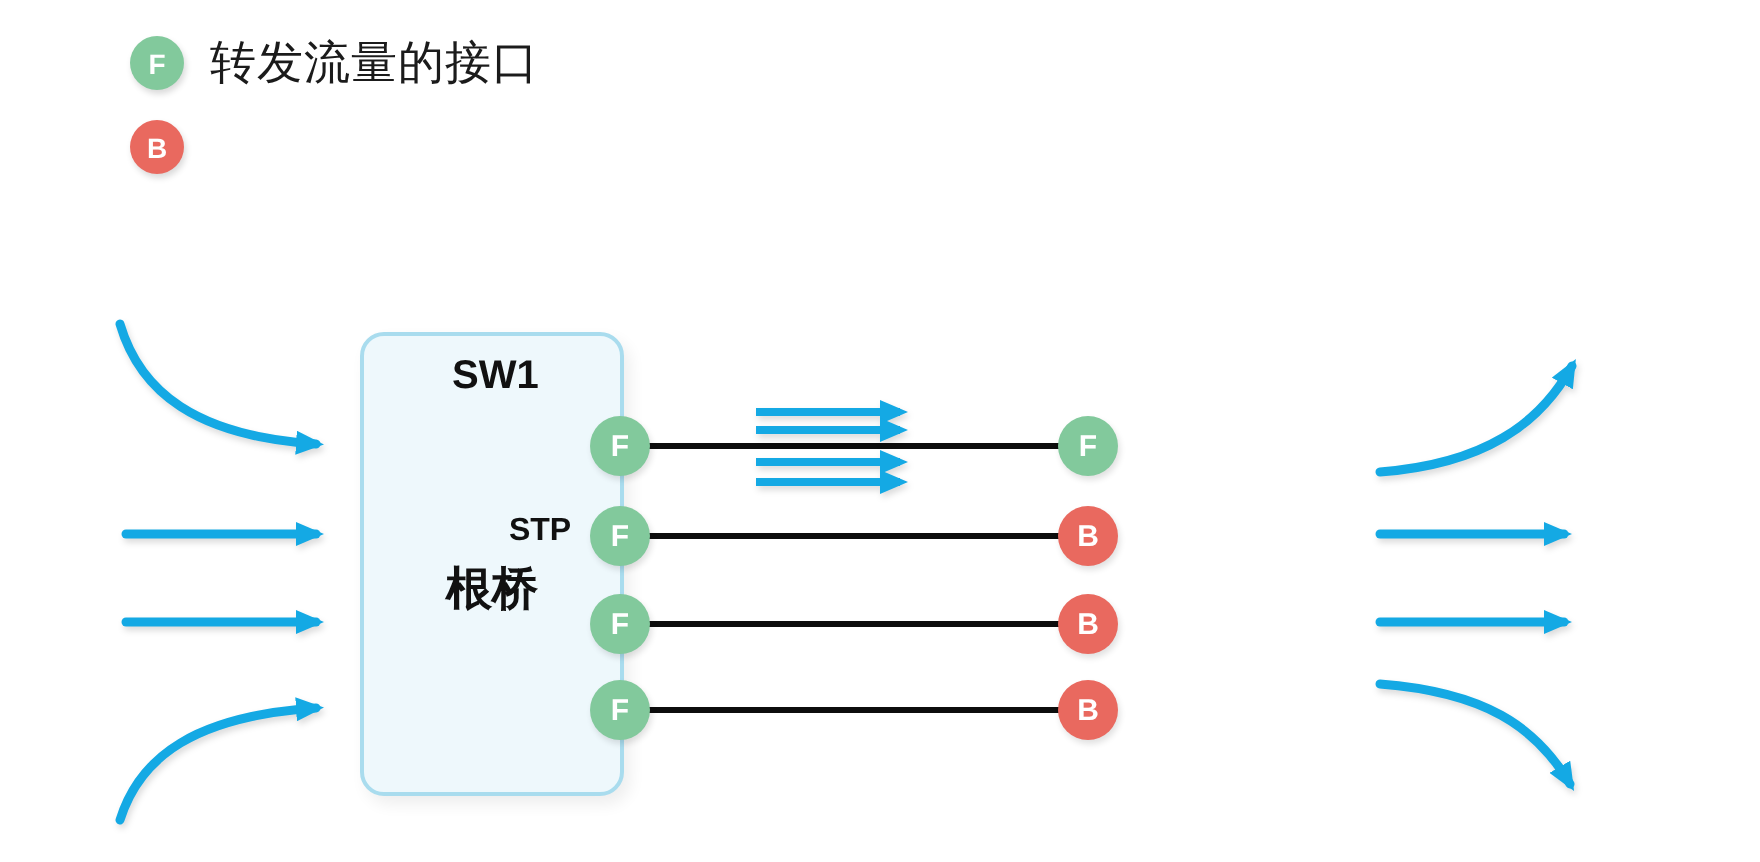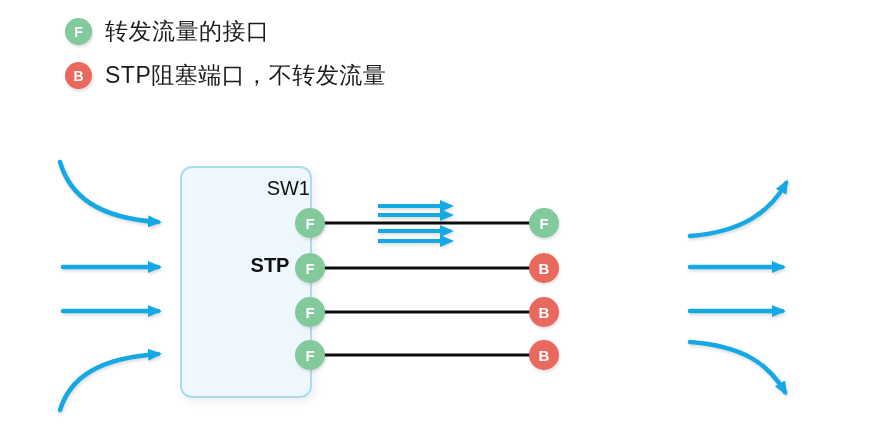--- a/index.html
+++ b/index.html
@@ -57,35 +57,36 @@
     border: 2px solid #a9dcee;
     border-radius: 12px;
     box-sizing: border-box;
     box-shadow: 3px 4px 8px rgba(0,0,0,0.07);
     z-index: 1;
   }
   .switch-box.sw1 { left: 180px; width: 132px; }
   .switch-box.sw2 { left: 543px; width: 133px; }
   .switch-title {
     margin-top: 9px;
-    text-align: right;
+    text-align: left;
     font-size: 20px;
-    font-weight: 400;
+    font-weight: 700;
     color: #111111;
+    padding-left: 44px;
   }
   .role-block {
     position: absolute;
     top: 84px;
     left: 0;
     width: 100%;
     text-align: center;
     color: #111111;
     font-weight: 700;
   }
-  .role-line1 { font-size: 20px; line-height: 27px; padding-left: 48px; }
+  .role-line1 { font-size: 16px; line-height: 27px; padding-left: 48px; }
   .role-line2 { font-size: 23px; line-height: 31px; }
   
   svg.overlay {
     position: absolute;
     left: 0;
     top: 0;
     z-index: 2;
     pointer-events: none;
   }
   .flow-arrow { filter: drop-shadow(1px 2px 1.5px rgba(0,0,0,0.14)); }
@@ -117,27 +118,27 @@
 <body>
 
 <div class="stage">
 
   <div class="legend-row row1">
     <span class="badge green">F</span>
     <span class="legend-label">转发流量的接口</span>
   </div>
   <div class="legend-row row2">
     <span class="badge red">B</span>
-    <span class="legend-label">STP阻塞端口，不转发流量</span>
   </div>
 
   <div class="switch-box sw1">
     <div class="switch-title">SW1</div>
     <div class="role-block">
       <div class="role-line1">STP</div>
+      <div class="role-line2">根桥</div>
     </div>
   </div>
 
   <svg class="overlay" width="880" height="431" viewBox="0 0 880 431">
     <defs>
       <marker id="arrowBlue" markerUnits="userSpaceOnUse" markerWidth="14" markerHeight="12" refX="10" refY="6" orient="auto">
         <path d="M0,0 L14,6 L0,12 Z" fill="#14a9e4"></path>
       </marker>
     </defs>
 

